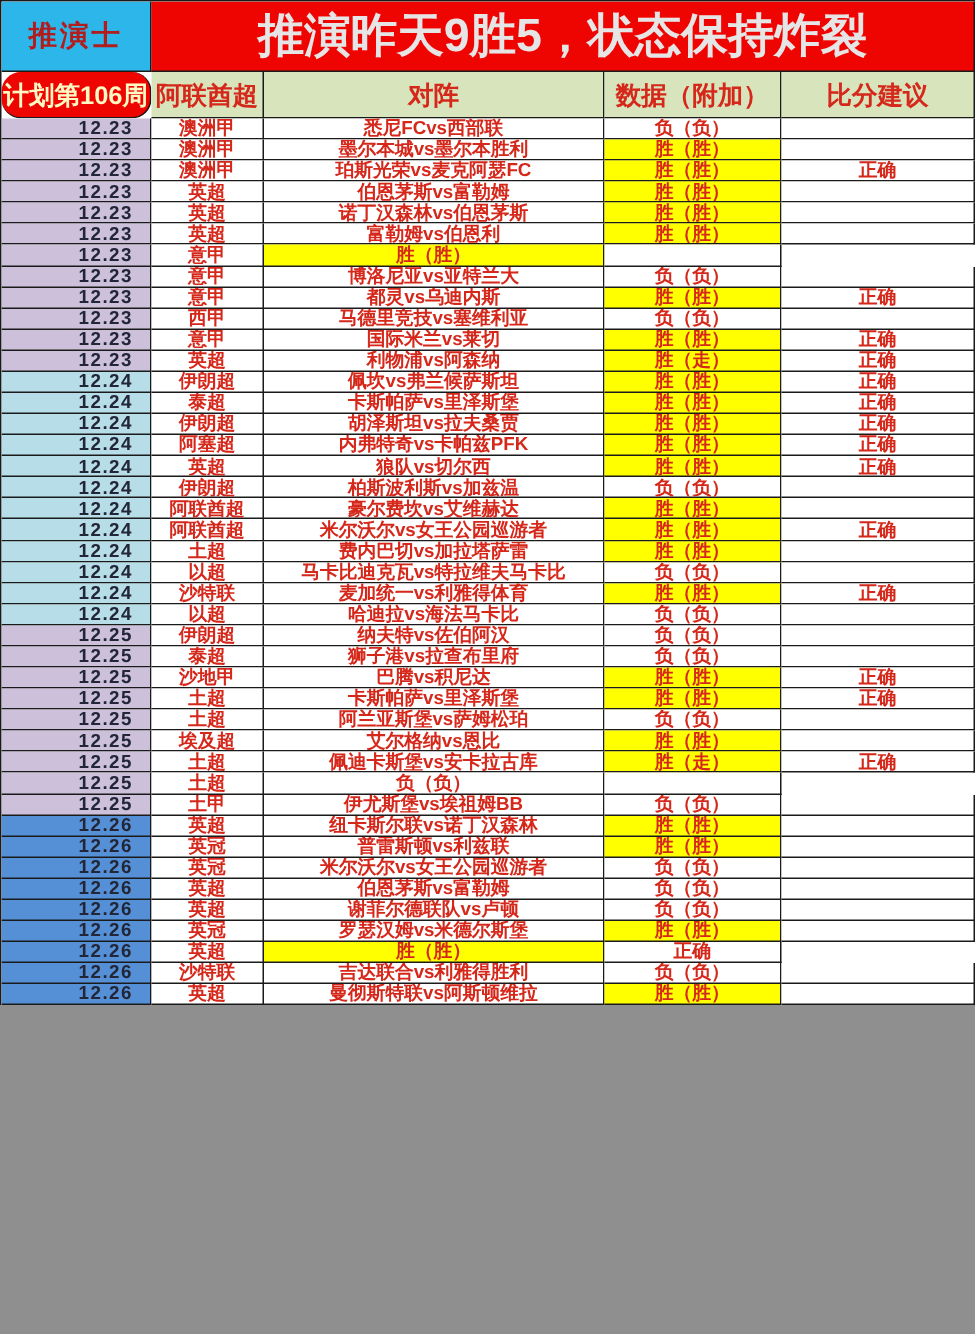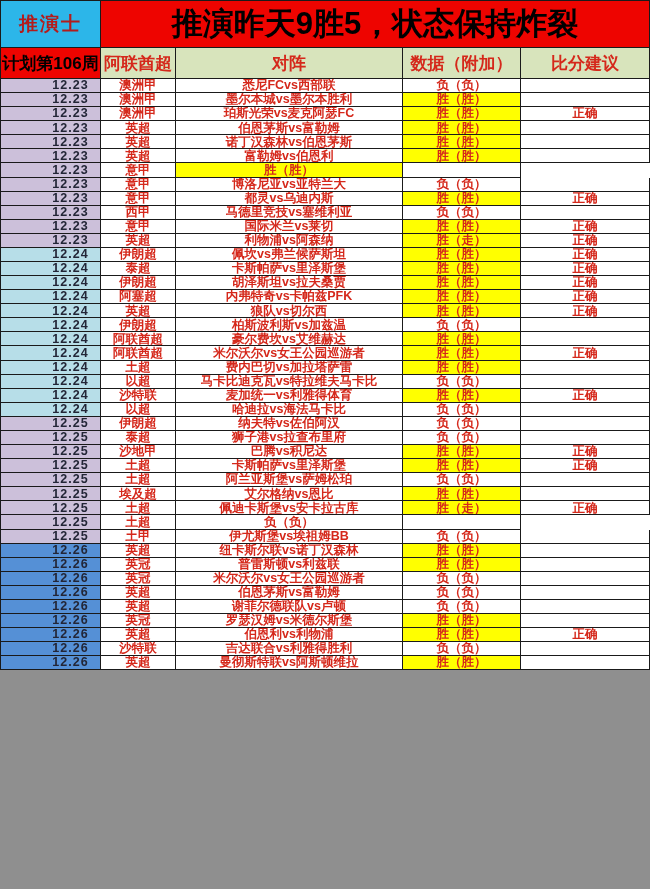--- a/index.html
+++ b/index.html
@@ -18,35 +18,35 @@
   .brand{
     background:var(--brand-bg);
     color:#b31c1c;
     font-weight:bold;font-size:19px;
     display:flex;align-items:center;justify-content:center;
     border-right:1px solid #1a1a1a;border-bottom:1px solid #1a1a1a;
     letter-spacing:2px;
   }
   .title{
     background:var(--title-bg);
-    color:#000000;
+    color:#e5e5e5;
     font-weight:bold;font-size:31px;
     display:flex;align-items:center;justify-content:center;
     border-right:1px solid #1a1a1a;border-bottom:1px solid #1a1a1a;
     white-space:nowrap;
   }
   
   .cols{display:grid;grid-template-columns:100px 75px 227px 118px 1fr;height:31px;flex:0 0 auto;}
   .cols>div{
     display:flex;align-items:center;justify-content:center;
     border-right:1px solid #1a1a1a;border-bottom:1px solid #1a1a1a;
     font-weight:bold;font-size:17px;
     box-sizing:border-box;
   }
-  .plan{background:var(--title-bg);color:#000000;font-size:16px;}
+  .plan{background:var(--title-bg);color:#fef9c3;font-size:16px;border-radius:13px;}
   .col-h{background:var(--header-bg);color:var(--red-text);}
   
   .body{flex:1 1 auto;display:flex;flex-direction:column;}
   .row{flex:1 1 0;display:grid;grid-template-columns:100px 75px 227px 118px 1fr;min-height:0;}
   .cell{
     display:flex;align-items:center;justify-content:center;
     border-right:1px solid #1a1a1a;border-bottom:1px solid #1a1a1a;
     font-weight:bold;font-size:12.5px;
     color:var(--red-text);
     background:#fff;
@@ -379,21 +379,20 @@
     <div class="cell c-date" style="background: rgb(85, 144, 214);">12.26</div>
     <div class="cell c-league">英冠</div>
     <div class="cell c-match">罗瑟汉姆vs米德尔斯堡</div>
     <div class="cell c-data hl">胜（胜）</div>
     <div class="cell c-result"></div>
   </div>
 
   <div class="row">
     <div class="cell c-date" style="background: rgb(85, 144, 214);">12.26</div>
     <div class="cell c-league">英超</div>
-    <div class="cell c-match">伯恩利vs利物浦</div>
     <div class="cell c-data hl">胜（胜）</div>
     <div class="cell c-result">正确</div>
   </div>
 
   <div class="row">
     <div class="cell c-date" style="background: rgb(85, 144, 214);">12.26</div>
     <div class="cell c-league">沙特联</div>
     <div class="cell c-match">吉达联合vs利雅得胜利</div>
     <div class="cell c-data">负（负）</div>
     <div class="cell c-result"></div>

